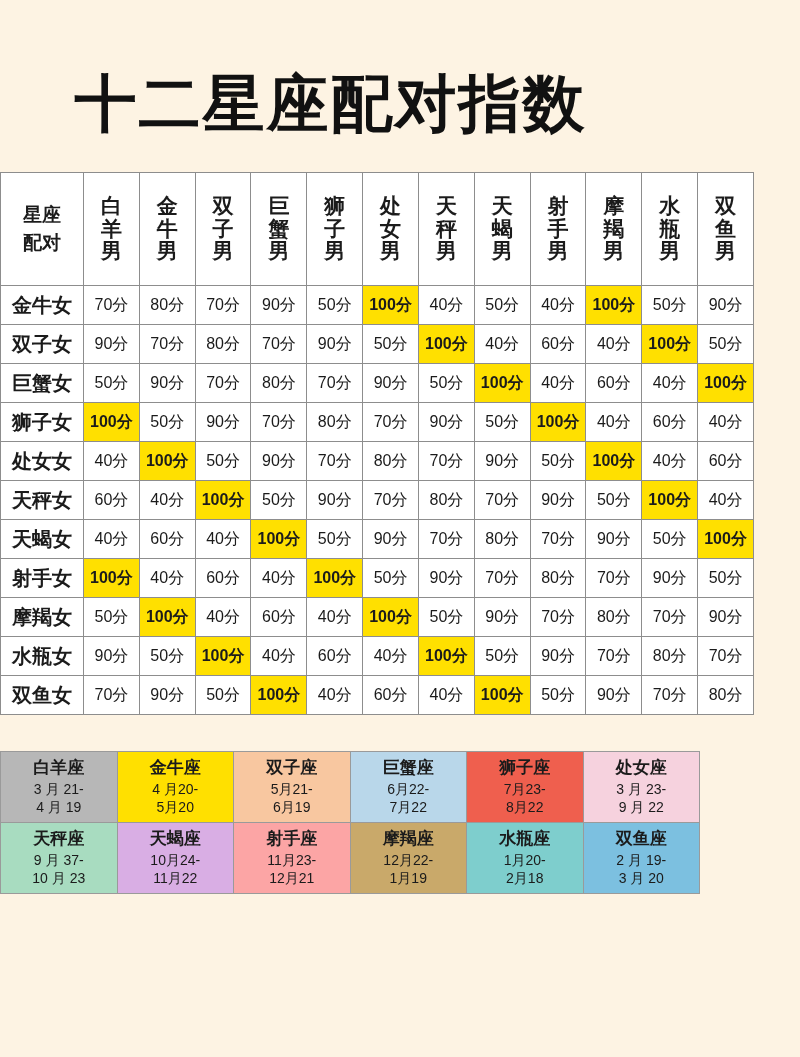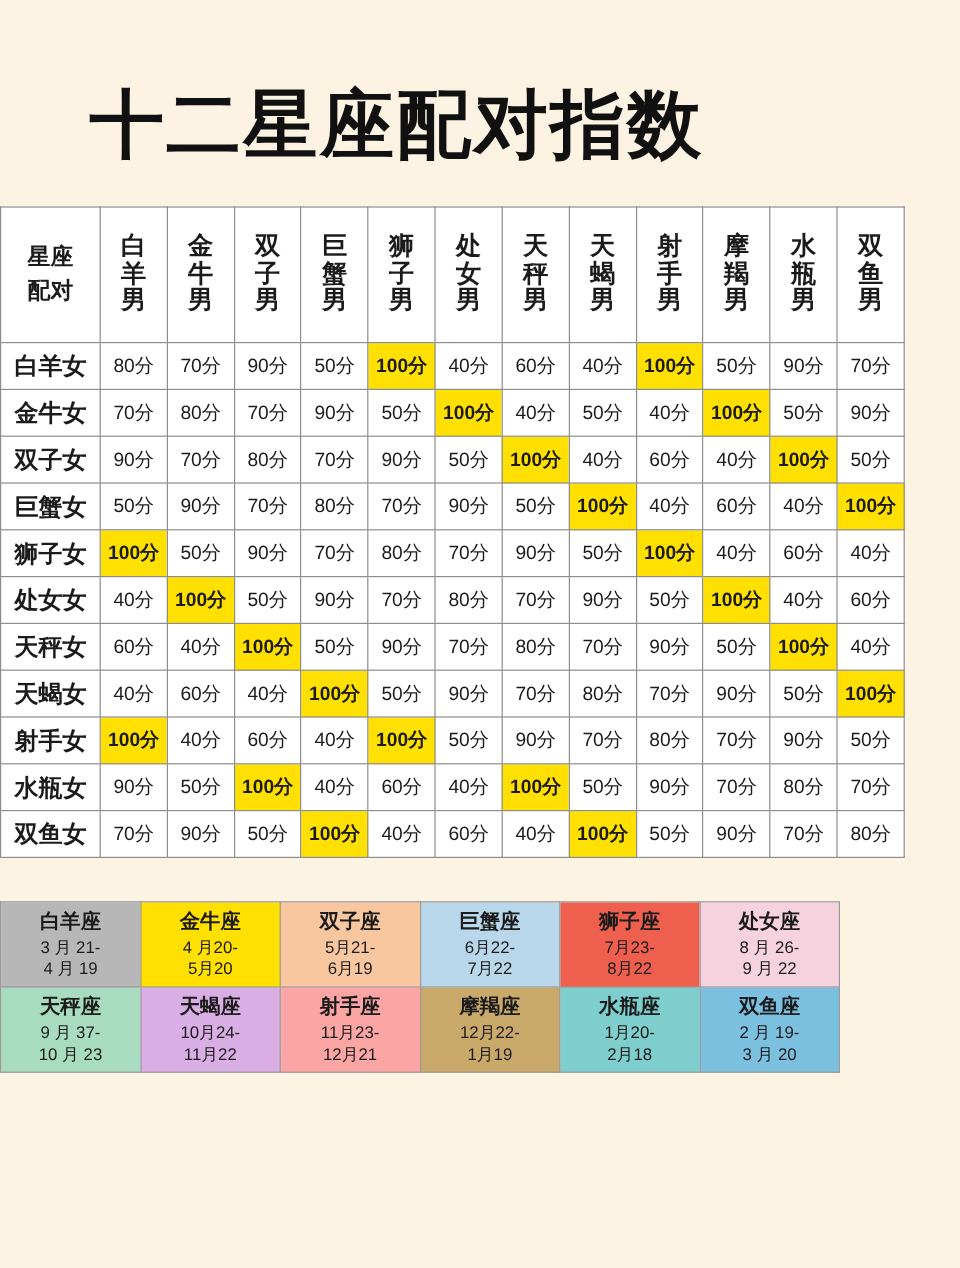--- a/index.html
+++ b/index.html
@@ -180,35 +180,20 @@
             </th>
             <th>
               <span class="v">双</span>
               <span class="v">鱼</span>
               <span class="v">男</span>
             </th>
           </tr>
       </thead>
       <tbody>
           <tr>
-            <th class="rowhead">白羊女</th>
-            <td>80分</td>
-            <td>70分</td>
-            <td>90分</td>
-            <td>50分</td>
-            <td class="hi">100分</td>
-            <td>40分</td>
-            <td>60分</td>
-            <td>40分</td>
-            <td class="hi">100分</td>
-            <td>50分</td>
-            <td>90分</td>
-            <td>70分</td>
-          </tr>
-          <tr>
             <th class="rowhead">金牛女</th>
             <td>70分</td>
             <td>80分</td>
             <td>70分</td>
             <td>90分</td>
             <td>50分</td>
             <td class="hi">100分</td>
             <td>40分</td>
             <td>50分</td>
             <td>40分</td>
@@ -313,20 +298,35 @@
             <td>60分</td>
             <td>40分</td>
             <td class="hi">100分</td>
             <td>50分</td>
             <td>90分</td>
             <td>70分</td>
             <td>80分</td>
             <td>70分</td>
             <td>90分</td>
             <td>50分</td>
+          </tr>
+          <tr>
+            <th class="rowhead">摩羯女</th>
+            <td>50分</td>
+            <td class="hi">100分</td>
+            <td>40分</td>
+            <td>60分</td>
+            <td>40分</td>
+            <td class="hi">100分</td>
+            <td>50分</td>
+            <td>90分</td>
+            <td>70分</td>
+            <td>80分</td>
+            <td>70分</td>
+            <td>90分</td>
           </tr>
           <tr>
             <th class="rowhead">水瓶女</th>
             <td>90分</td>
             <td>50分</td>
             <td class="hi">100分</td>
             <td>40分</td>
             <td>60分</td>
             <td>40分</td>
             <td class="hi">100分</td>
@@ -379,21 +379,21 @@
               <span class="dt">6月22-</span>
               <span class="dt">7月22</span>
             </td>
             <td style="background: rgb(239, 95, 78);">
               <span class="nm">狮子座</span>
               <span class="dt">7月23-</span>
               <span class="dt">8月22</span>
             </td>
             <td style="background: rgb(246, 210, 222);">
               <span class="nm">处女座</span>
-              <span class="dt">8 月 26-</span>
+              <span class="dt">3 月 23-</span>
               <span class="dt">9 月 22</span>
             </td>
           </tr>
           <tr>
             <td style="background: rgb(168, 220, 192);">
               <span class="nm">天秤座</span>
               <span class="dt">9 月 37-</span>
               <span class="dt">10 月 23</span>
             </td>
             <td style="background: rgb(217, 174, 228);">

